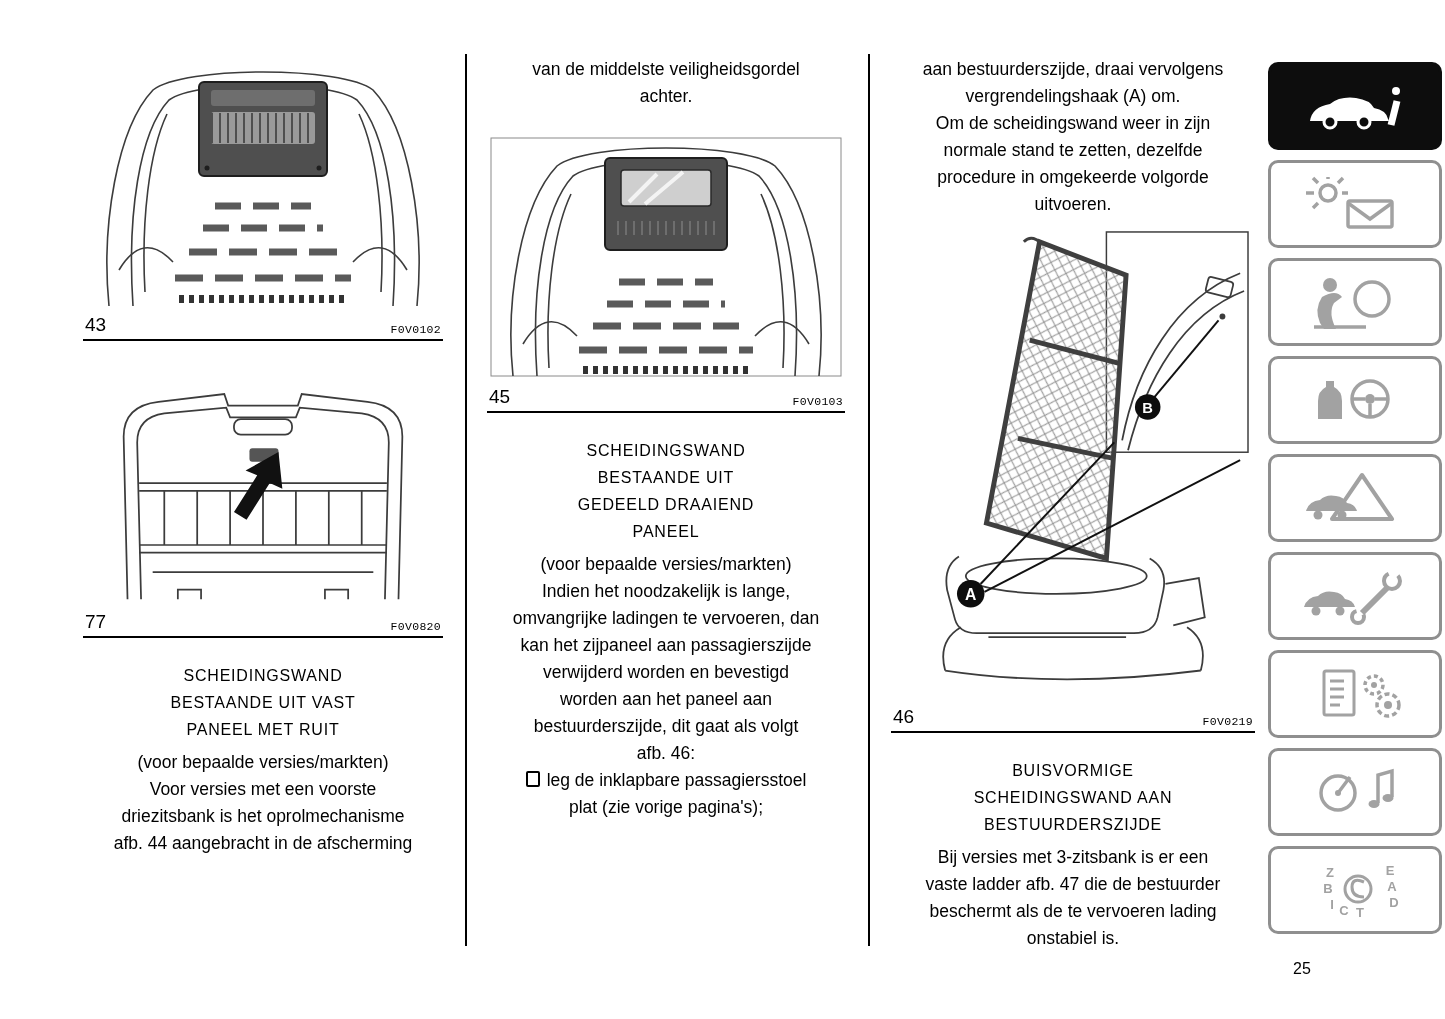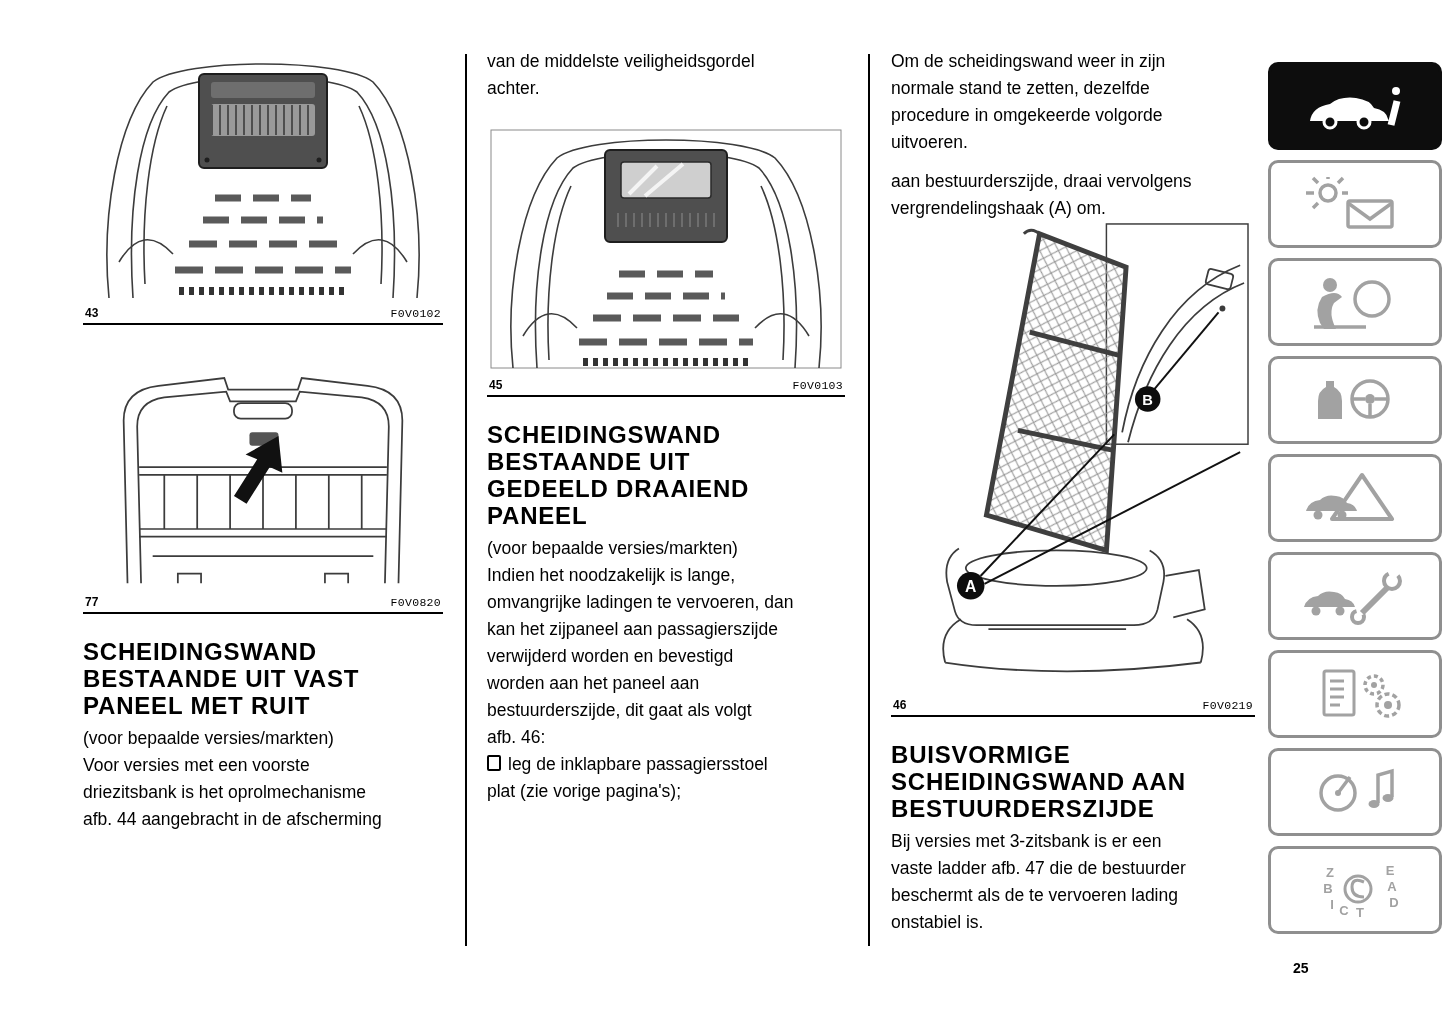--- a/index.html
+++ b/index.html
@@ -1,54 +1,54 @@
 <!DOCTYPE html>
 <html><head>
 <meta charset="utf-8">
 <style>
   html,body { margin:0; padding:0; background:#e8e8e8; }
   .page {
     position:relative; width:1445px; height:1019px; background:#ffffff;
     font-family:"Liberation Sans", sans-serif; color:#000; overflow:hidden;
   }
-  .col { position:absolute; top:48px; }
+  .col { position:absolute; top:56px;text-align:center; }
   .col1 { left:83px;  width:360px; }
   .col2 { left:487px; width:358px; }
   .col3 { left:891px; width:364px; }
   .divider { position:absolute; top:54px; height:892px; width:1.5px; background:#000; }
   .divider1 { left:465px; }
   .divider2 { left:868px; }
 
   .figure { margin-bottom:24px; }
   .figure svg { display:block; }
   .figcap { display:flex; justify-content:space-between; align-items:flex-end; margin-top:6px; padding:0 2px; }
-  .fignum { font-weight:bold; font-size:12px; }
+  .fignum { font-weight:normal; font-size:19px; }
   .figcode { font-size:11.5px; letter-spacing:0.3px;font-family:Liberation Mono, monospace; }
   .figrule { border-bottom:2px solid #000; margin-top:3px; }
 
   .heading {
-    font-size:24px; font-weight:bold; letter-spacing:0.8px;
+    font-size:16px; font-weight:normal; letter-spacing:0.8px;
     line-height:27px; white-space:pre-line; margin:0 0 6px 0;
   }
   .body-text { font-size:17.5px; line-height:27px; white-space:pre-line; }
   p { margin:0; }
   .bullet-sq {
     display:inline-block; width:10px; height:12px; border:2px solid #000;
     border-radius:2px; margin-right:7px; vertical-align:baseline; position:relative; top:1px;
   }
 
   .sidebar { position:absolute; left:1268px; top:62px; width:174px; }
   .nav-btn {
     height:88px; border:3px solid #8f8f8f; border-radius:10px; margin-bottom:10px;
     display:flex; align-items:center; justify-content:center; background:#fff;
     box-sizing:border-box; cursor:pointer;
   }
   .nav-btn.active { background:#0d0d0d; border-color:#0d0d0d; }
 
-  .page-number { position:absolute; left:1293px; top:960px; font-size:14px; font-weight:bold; }
+  .page-number { position:absolute; left:1293px; top:960px; font-size:16px; font-weight:normal; }
 </style>
 </head>
 <body>
 
 <div class="page">
 
   <div class="divider divider1"></div>
   <div class="divider divider2"></div>
 
   <div class="col col1">
@@ -158,26 +158,26 @@
 kan het zijpaneel aan passagierszijde
 verwijderd worden en bevestigd
 worden aan het paneel aan
 bestuurderszijde, dit gaat als volgt
 afb. 46:</p>
     <p class="body-text"><span class="bullet-sq"></span><span>leg de inklapbare passagiersstoel
 plat (zie vorige pagina's);</span></p>
   </div>
 
   <div class="col col3">
+    <p class="body-text">aan bestuurderszijde, draai vervolgens
+vergrendelingshaak (A) om.</p>
     <p class="body-text" style="margin-bottom:12px;">Om de scheidingswand weer in zijn
 normale stand te zetten, dezelfde
 procedure in omgekeerde volgorde
 uitvoeren.</p>
-    <p class="body-text">aan bestuurderszijde, draai vervolgens
-vergrendelingshaak (A) om.</p>
 
     <div class="figure">
       <svg width="362" height="470" viewBox="0 0 362 478">
         <defs>
           <pattern id="mesh46" width="12" height="12" patternUnits="userSpaceOnUse" patternTransform="rotate(18)">
             <path d="M0 0 L12 12 M12 0 L0 12" stroke="#9a9a9a" stroke-width="1.2" fill="none"></path>
           </pattern>
         </defs>
 
         <rect x="216" y="2" width="144" height="224" fill="#fff" stroke="#3c3c3c" stroke-width="1.5"></rect>

